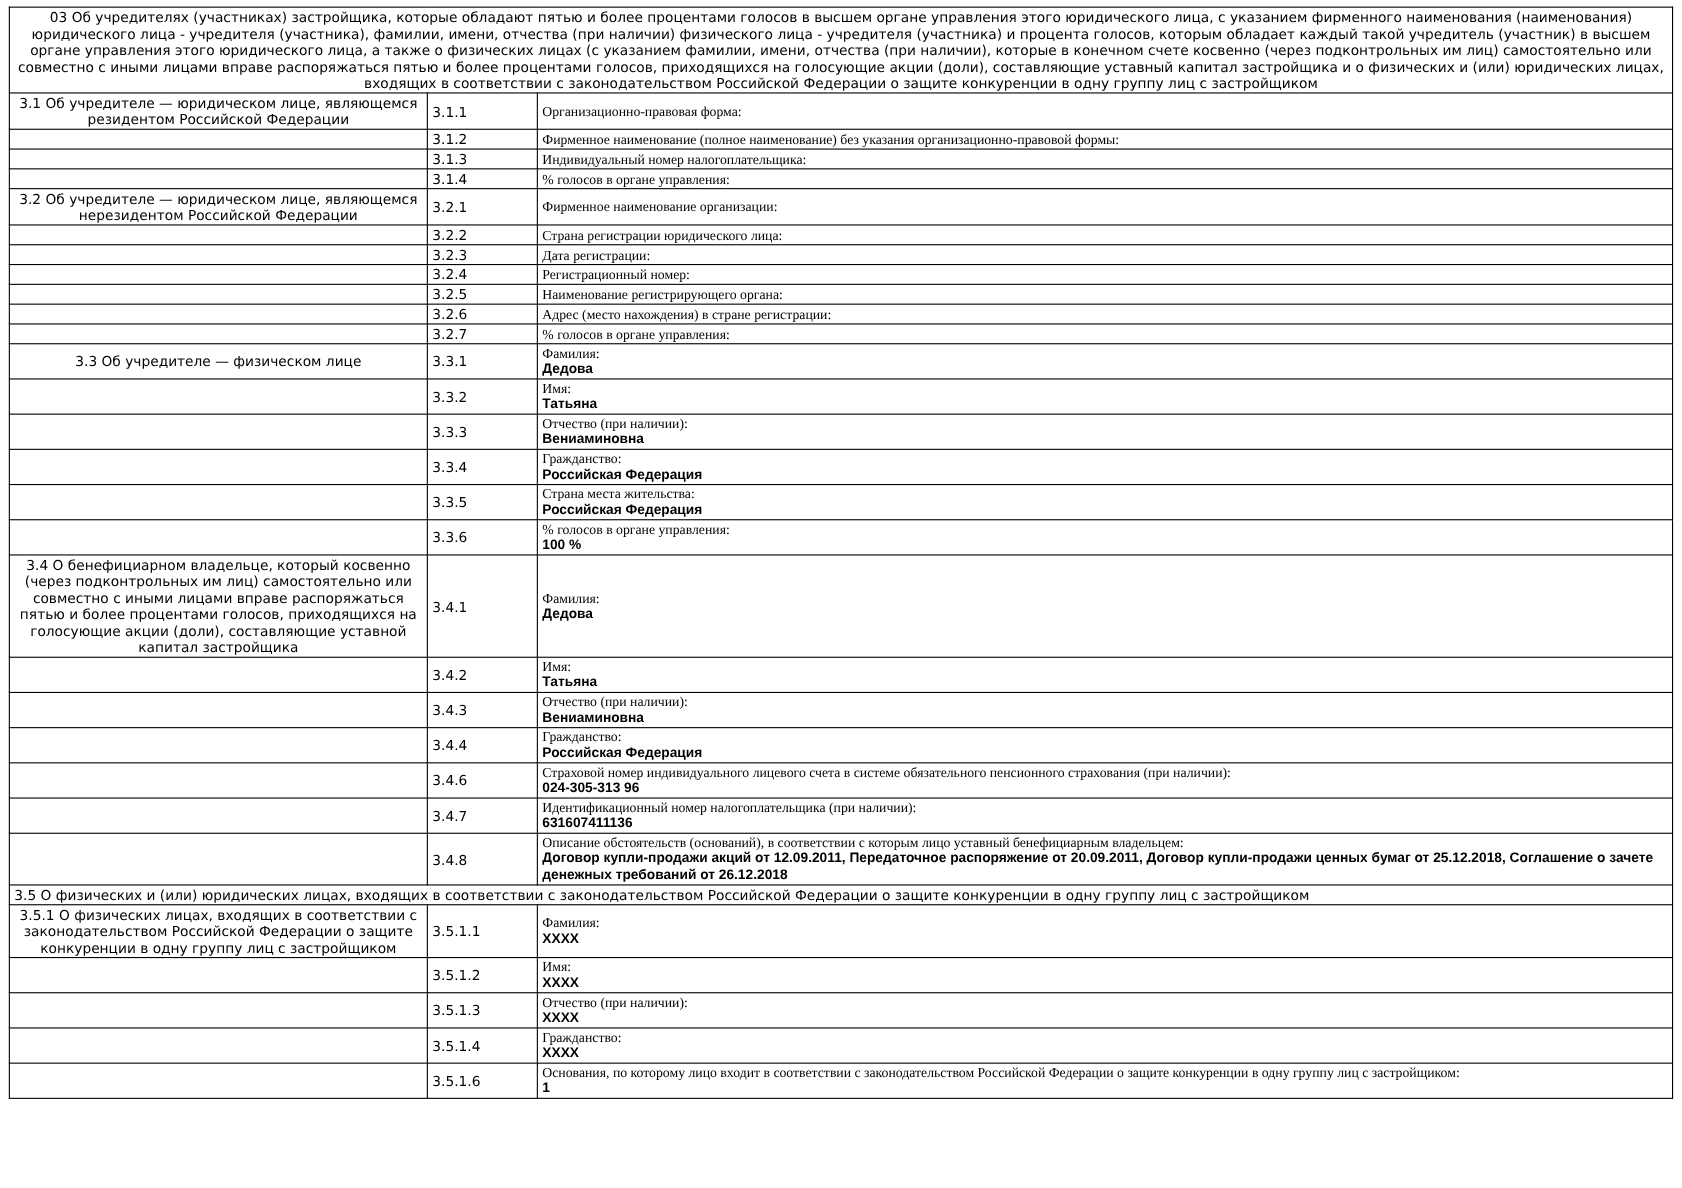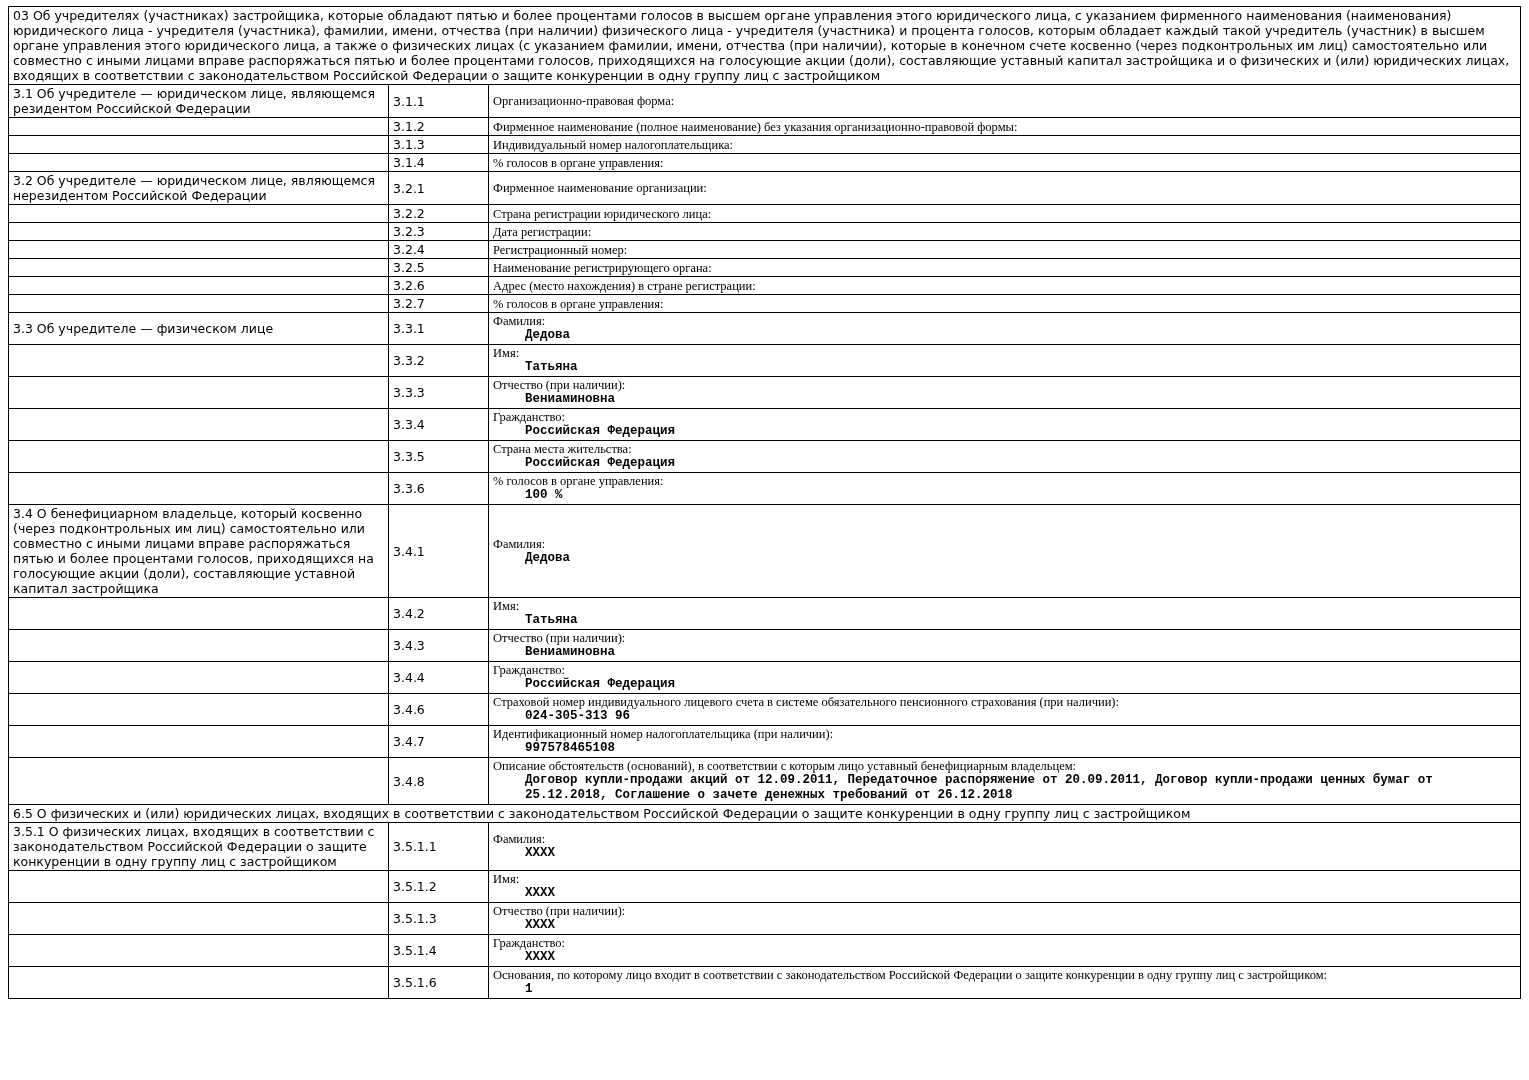--- a/index.html
+++ b/index.html
@@ -24,42 +24,43 @@
     border: 1px solid #000000;
     padding: 1px 4px;
     vertical-align: middle;
     line-height: 15px;
     word-wrap: break-word;
   }
   td.header-cell {
     line-height: 17px;
     padding: 2px 4px;
     vertical-align: top;
+    text-align: center;
   }
   td.section-cell {
     vertical-align: top;
+    text-align: center;
   }
   td.num-cell {
     vertical-align: middle;
   }
   td.content-cell {
     vertical-align: middle;
   }
   td.span-cell {
     vertical-align: middle;
   }
   .field-label {
     line-height: 14px;
     font-family: Liberation Serif, serif;
   }
   .field-value {
-    font-family: Liberation Mono, monospace;
+    font-family: Liberation Sans, sans-serif;
     font-weight: bold;
     line-height: 15px;
-    margin-left: 32px;
   }
 </style>
 </head>
 <body>
 
 <div class="page">
   <table class="decl">
     <colgroup>
       <col style="width:380px">
       <col style="width:100px">
@@ -233,33 +234,33 @@
           <td class="content-cell">
             <div class="field-label">Страховой номер индивидуального лицевого счета в системе обязательного пенсионного страхования (при наличии):</div>
             <div class="field-value">024-305-313 96</div>
           </td>
         </tr>
         <tr>
           <td class="section-cell"></td>
           <td class="num-cell">3.4.7</td>
           <td class="content-cell">
             <div class="field-label">Идентификационный номер налогоплательщика (при наличии):</div>
-            <div class="field-value">997578465108</div>
+            <div class="field-value">631607411136</div>
           </td>
         </tr>
         <tr>
           <td class="section-cell"></td>
           <td class="num-cell">3.4.8</td>
           <td class="content-cell">
             <div class="field-label">Описание обстоятельств (оснований), в соответствии с которым лицо уставный бенефициарным владельцем:</div>
             <div class="field-value">Договор купли-продажи акций от 12.09.2011, Передаточное распоряжение от 20.09.2011, Договор купли-продажи ценных бумаг от 25.12.2018, Соглашение о зачете денежных требований от 26.12.2018</div>
           </td>
         </tr>
         <tr>
-          <td colspan="3" class="span-cell">6.5 О физических и (или) юридических лицах, входящих в соответствии с законодательством Российской Федерации о защите конкуренции в одну группу лиц с застройщиком</td>
+          <td colspan="3" class="span-cell">3.5 О физических и (или) юридических лицах, входящих в соответствии с законодательством Российской Федерации о защите конкуренции в одну группу лиц с застройщиком</td>
         </tr>
         <tr>
           <td class="section-cell">3.5.1 О физических лицах, входящих в соответствии с законодательством Российской Федерации о защите конкуренции в одну группу лиц с застройщиком</td>
           <td class="num-cell">3.5.1.1</td>
           <td class="content-cell">
             <div class="field-label">Фамилия:</div>
             <div class="field-value">XXXX</div>
           </td>
         </tr>
         <tr>

